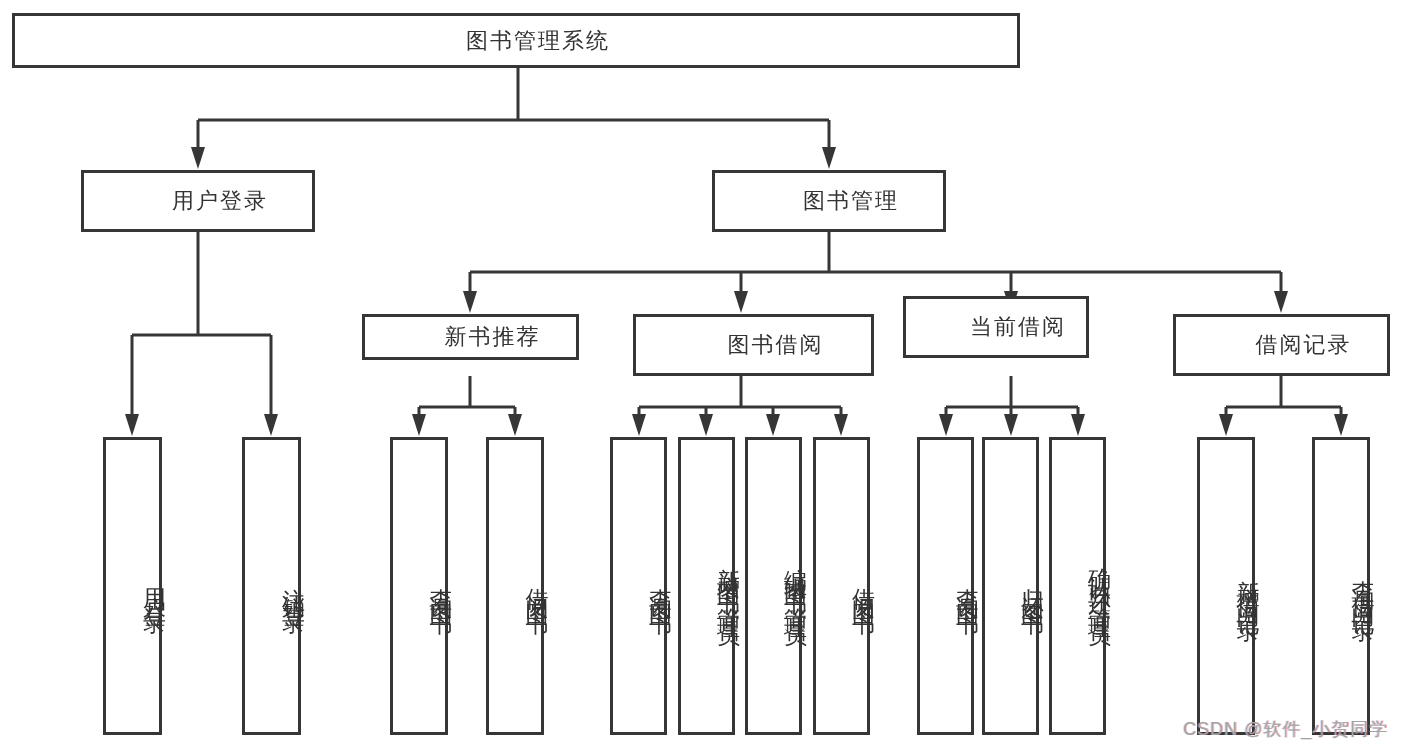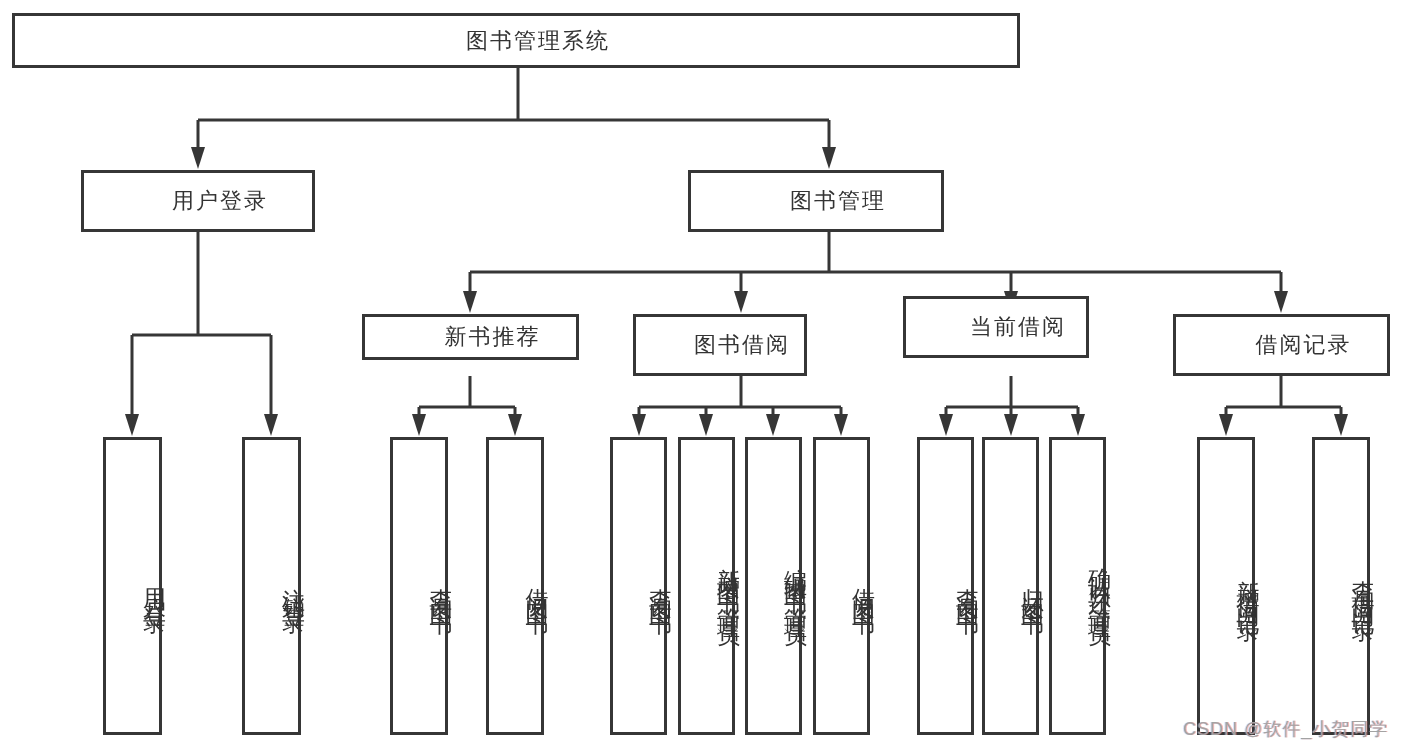--- a/index.html
+++ b/index.html
@@ -100,28 +100,28 @@
     </g>
   </svg>
 
   <div class="node h" style="left:12px;top:13px;width:1008px;height:55px">
     <span>图书管理系统</span>
   </div>
 
   <div class="node h" style="left:81px;top:170px;width:234px;height:62px">
     <span>用户登录</span>
   </div>
-  <div class="node h" style="left:688px;top:170px;width:256px;height:62px">
+  <div class="node h" style="left:712px;top:170px;width:234px;height:62px">
     <span>图书管理</span>
   </div>
 
   <div class="node h" style="left:362px;top:314px;width:217px;height:46px">
     <span>新书推荐</span>
   </div>
-  <div class="node h" style="left:633px;top:314px;width:174px;height:62px">
+  <div class="node h" style="left:633px;top:314px;width:241px;height:62px">
     <span>图书借阅</span>
   </div>
   <div class="node h" style="left:903px;top:296px;width:186px;height:62px">
     <span>当前借阅</span>
   </div>
   <div class="node h" style="left:1173px;top:314px;width:217px;height:62px">
     <span>借阅记录</span>
   </div>
 
   <div class="node v" style="left:103px;top:437px;width:59px;height:298px">

